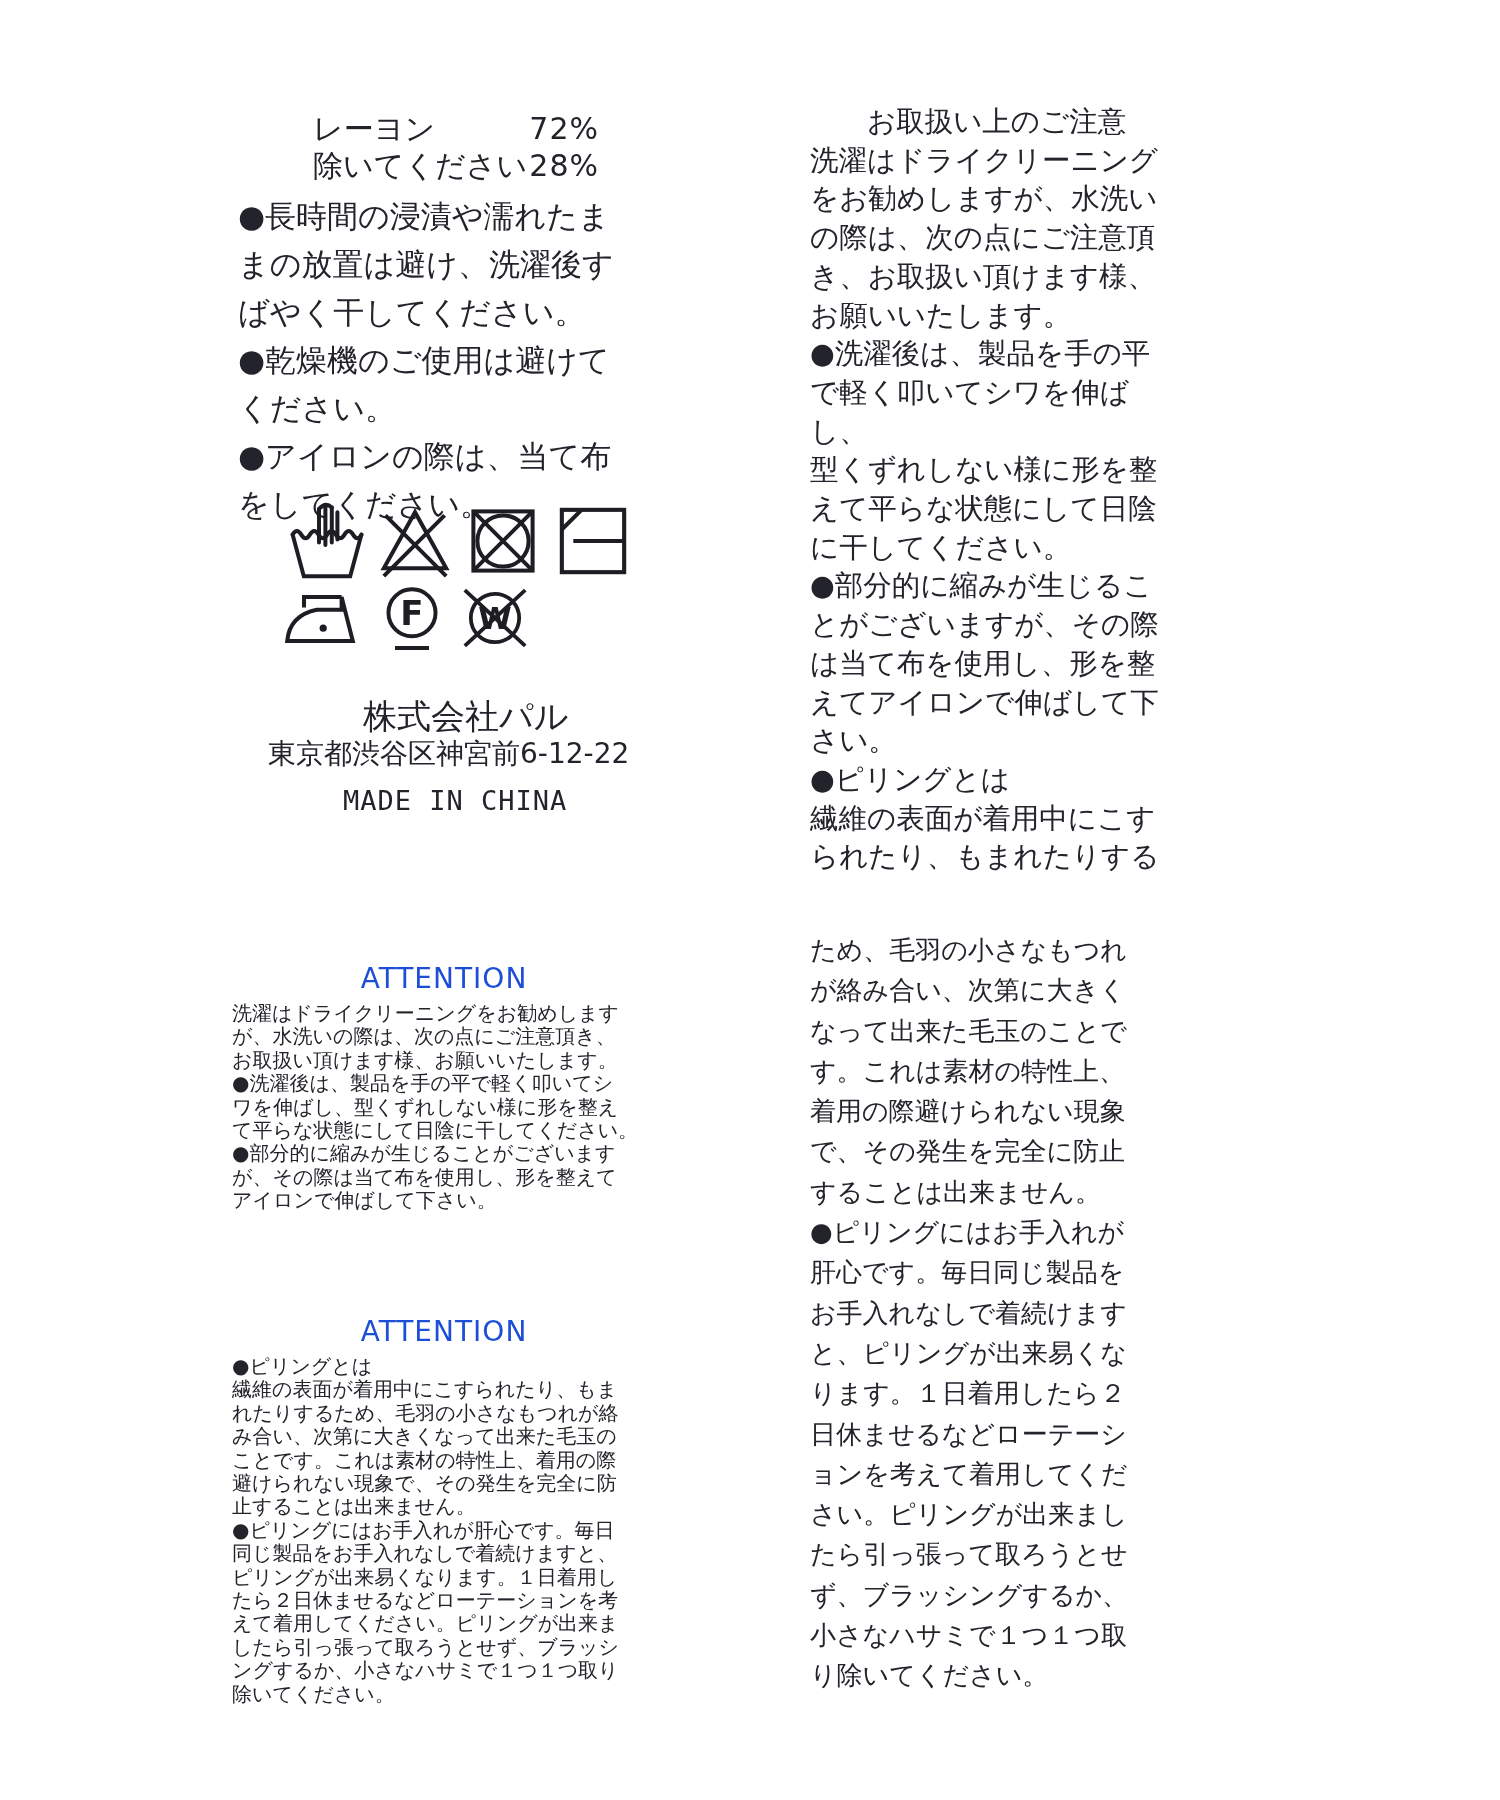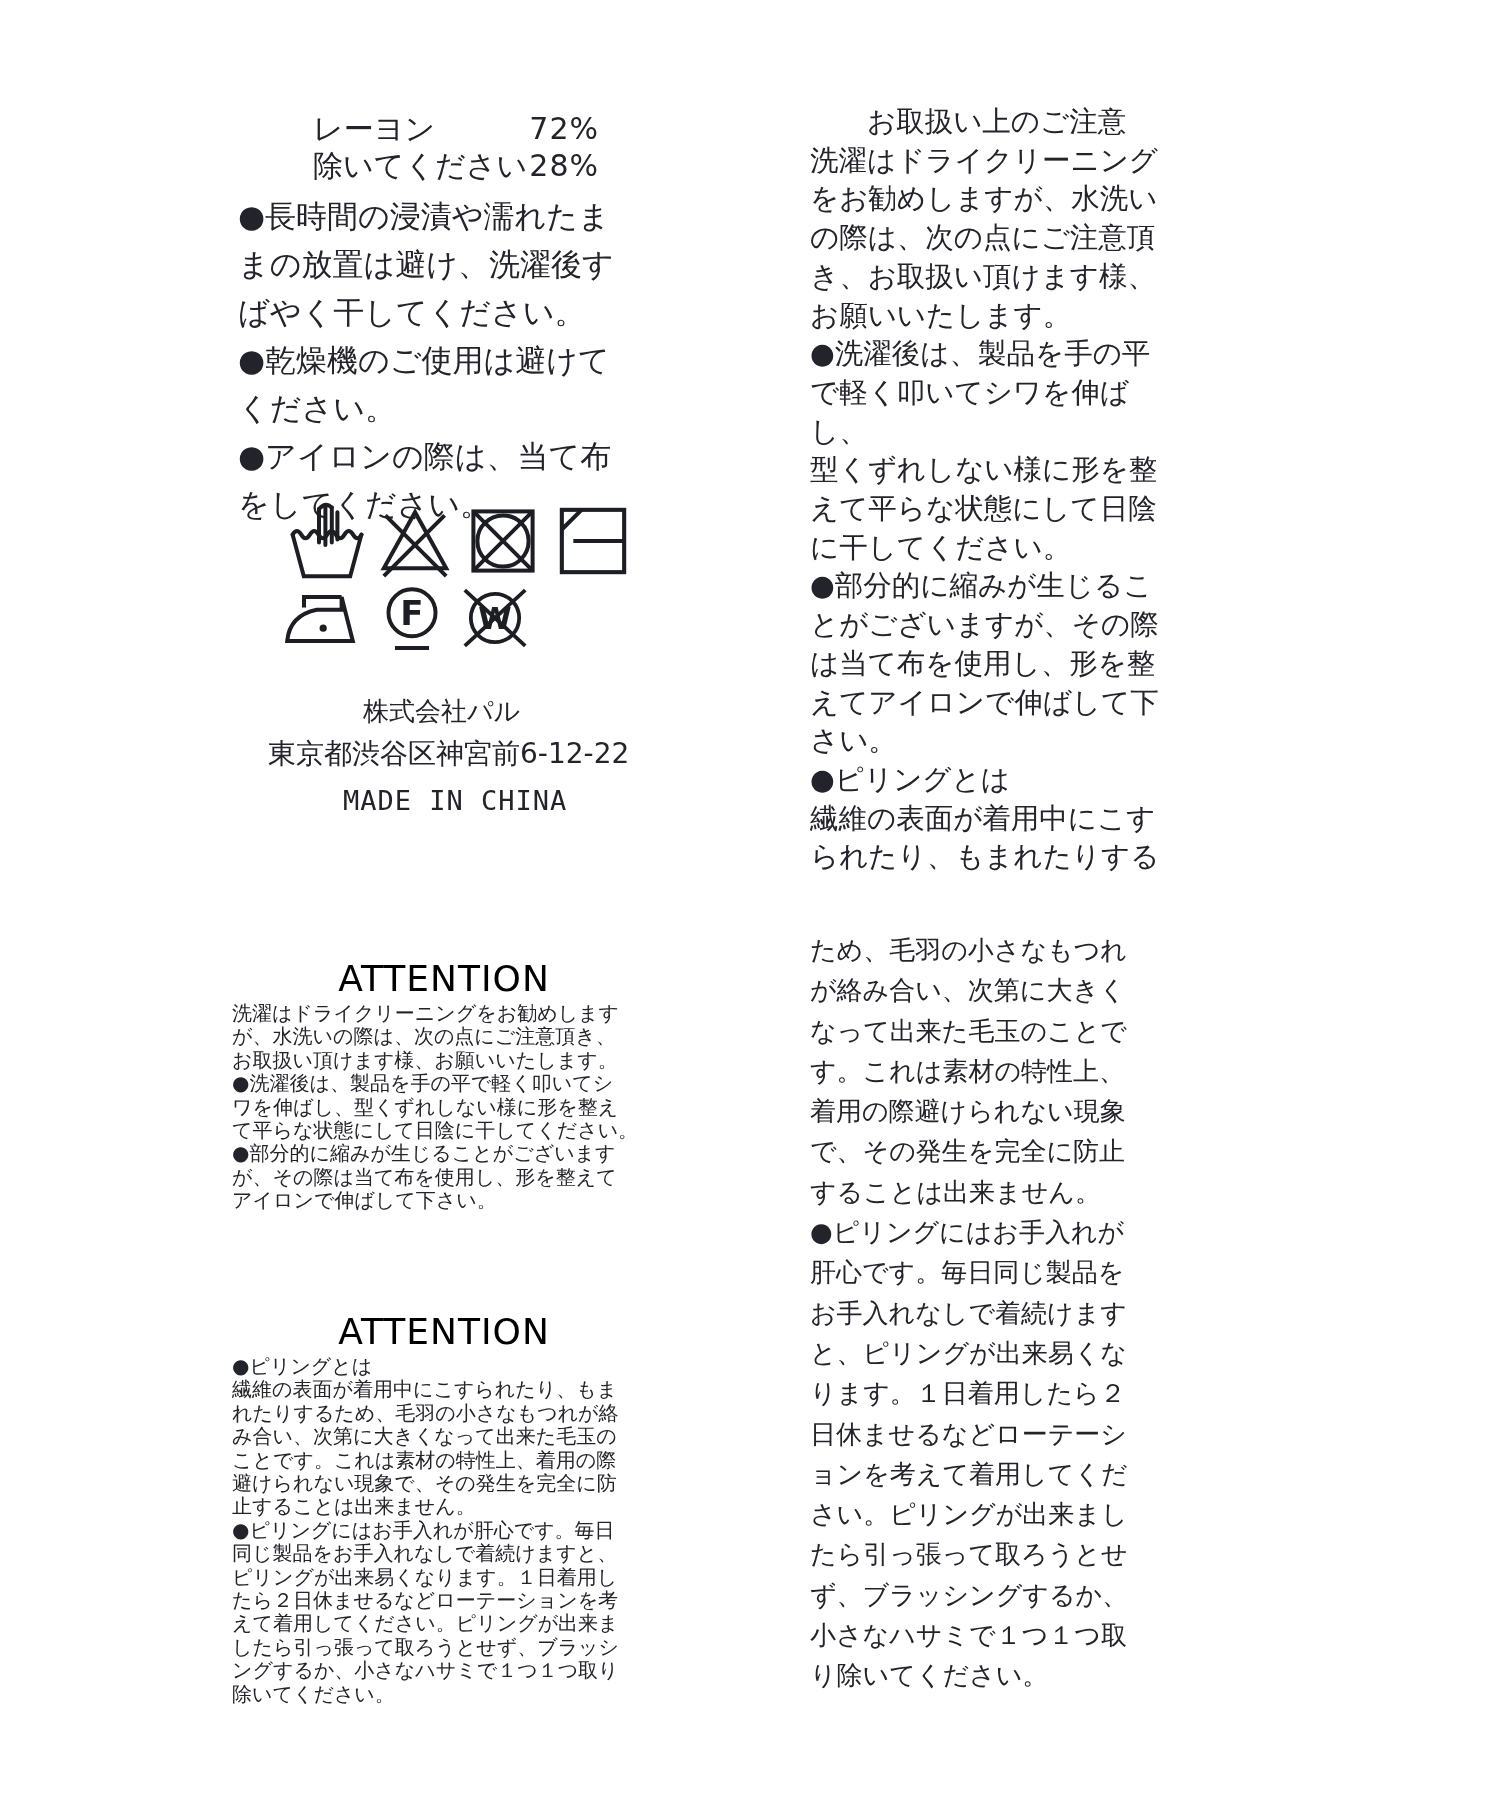--- a/index.html
+++ b/index.html
@@ -18,29 +18,29 @@
   .comp-row .pct { letter-spacing:1px; }
 
   .notes { position:absolute; left:238px; top:192px; width:440px;
            font-size:31px; line-height:48px; font-weight:500; }
 
   .symrow1 { position:absolute; left:287px; top:500px; display:flex; gap:8px; }
   .symrow2 { position:absolute; left:280px; top:584px; display:flex; gap:11px; align-items:flex-start; }
   svg.sym { display:block; }
   svg.sym * { vector-effect:none; }
 
-  .company { position:absolute; left:363px; top:694px; font-size:26px; font-weight:500; }
+  .company { position:absolute; left:363px; top:694px; font-size:34px; font-weight:500; }
   .address { position:absolute; left:268px; top:735px; font-size:28px; font-weight:500; }
   .origin  { position:absolute; left:343px; top:785px; font-size:27px; font-weight:500;
              letter-spacing:1px;
              font-family:"DejaVu Sans Mono","Liberation Mono",monospace; }
 
   .att { position:absolute; left:232px; width:424px; }
-  .att .hd { text-align:center; font-size:36px; line-height:34px; margin-bottom:6px;
-             letter-spacing:1px; font-weight:400; color:#000000; }
+  .att .hd { text-align:center; font-size:28px; line-height:34px; margin-bottom:6px;
+             letter-spacing:1px; font-weight:400; color:#1d4ed8; }
   .att .bd { font-size:20px; line-height:23.4px; font-weight:400; }
   .att1 { top:962px; }
   .att2 { top:1315px; }
 
   
   .rcol1 { position:absolute; left:810px; top:103px; width:352px;
            font-size:28.5px; line-height:38.7px; font-weight:500; }
   .rcol1 .ttl { padding-left:57px; }
   .rcol2 { position:absolute; left:810px; top:930px; width:352px;
            font-size:26px; line-height:40.3px; font-weight:500; }

